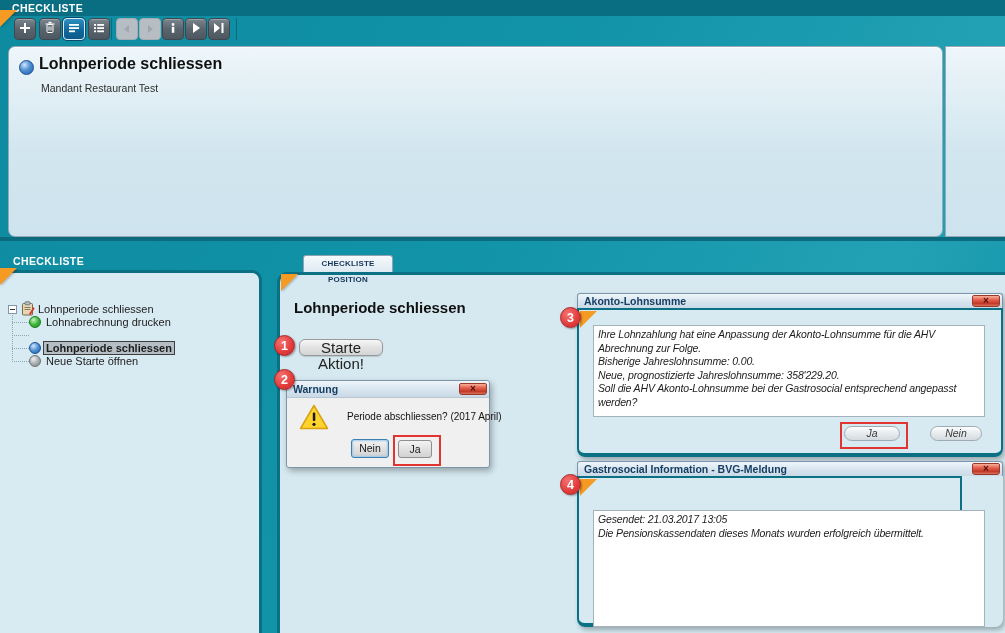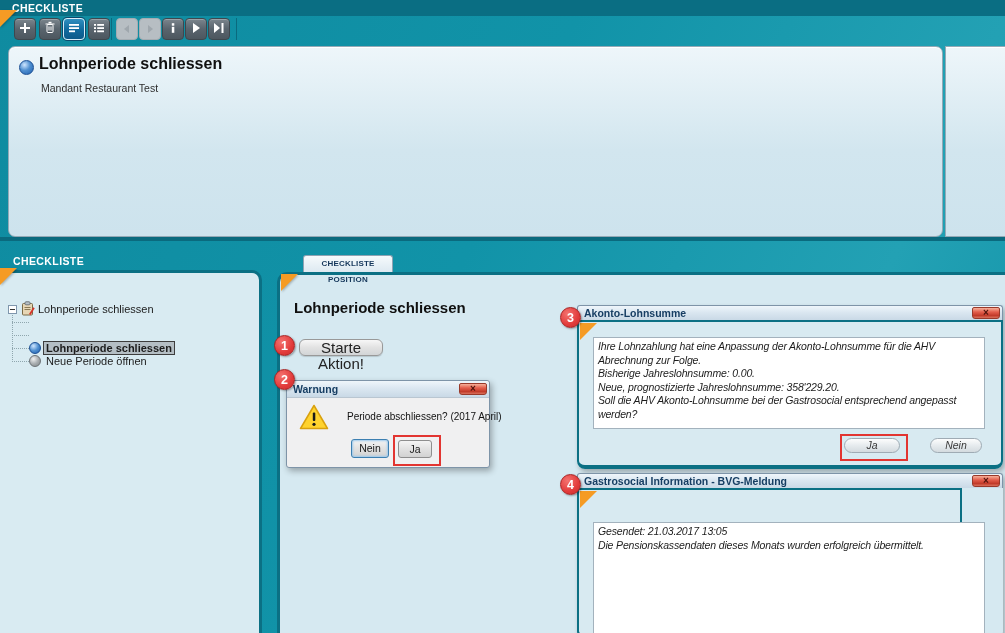--- a/index.html
+++ b/index.html
@@ -29,21 +29,21 @@
   .sc-green{border:1px solid #1d7a21;background:radial-gradient(circle at 35% 30%,#c9f2bd,#3db83a 50%,#1e8f22);}
   .sc-blue{border:1px solid #1b4f94;background:radial-gradient(circle at 35% 30%,#cfe6ff,#4f8fd0 50%,#1f5fae);}
   .sc-gray{border:1px solid #6d7276;background:radial-gradient(circle at 35% 30%,#f0f0f0,#a9aeb1 50%,#7f8486);}
   .sel-label{background:#b4bec4;border:1px solid #3d3d3d;font-weight:bold;padding:0 2px;margin-left:-3px;}
   
   .tab{position:absolute;background:linear-gradient(#f6fafc,#dde9f1);border:1px solid #8fa3b3;border-bottom:none;border-radius:3px 3px 0 0;color:#14365a;font-size:8px;font-weight:bold;letter-spacing:.2px;text-align:center;line-height:16px;box-sizing:border-box;}
   
   .dlgtitle{height:15px;background:linear-gradient(#eff6fb,#dbe7f1 45%,#c9d9e6);border:1px solid #7e94a8;border-bottom:none;border-radius:3px 3px 0 0;display:flex;align-items:center;padding:0 2px 0 6px;box-sizing:border-box;}
   .dlgtitle .t{font-size:10.5px;font-weight:bold;color:#173e63;white-space:nowrap;}
   .closebtn{margin-left:auto;width:28px;height:12px;border-radius:2px 2px 3px 3px;background:linear-gradient(#f6b09a,#e35d4b 40%,#c23b2a 75%,#d9705c);border:1px solid #99392a;color:#4d120b;font-size:10px;font-weight:bold;line-height:10px;text-align:center;box-sizing:border-box;}
-  .tealdlg{position:absolute;box-shadow:2px 3px 5px rgba(0,0,0,.28);border-radius:3px 3px 8px 8px;margin-top:12px;}
+  .tealdlg{position:absolute;box-shadow:2px 3px 5px rgba(0,0,0,.28);border-radius:3px 3px 8px 8px;}
   .tealbody{position:relative;background:#d8eaf1;border:2px solid #0b7084;border-bottom-width:4px;border-radius:0 0 8px 8px;box-sizing:border-box;font-style:italic;}
   .msgbox{position:absolute;background:#ffffff;border:1px solid #a3b2bd;font-size:10.5px;letter-spacing:-.15px;line-height:13.5px;color:#1c1c1c;padding:2px 4px;box-sizing:border-box;white-space:pre-wrap;overflow:hidden;}
   .btn-round{position:absolute;background:linear-gradient(#fdfdfd,#e6ebee 50%,#d4dbdf);border:1px solid #9fabb4;border-radius:8px;font-size:10.5px;color:#3a3a3a;text-align:center;box-sizing:border-box;}
   .btn-win{position:absolute;background:linear-gradient(#f4f4f4,#e3e3e3 45%,#d2d2d2);border:1px solid #8e8e8e;border-radius:3px;font-size:10.5px;color:#1a1a1a;text-align:center;box-sizing:border-box;}
   .btn-win.focus{border:1px solid #3c7fb1;box-shadow:inset 0 0 2px 1px #9ec9ec;}
   .annrect{position:absolute;border:2px solid #e23531;z-index:40;}
   .anncircle{position:absolute;width:21px;height:21px;border-radius:50%;background:radial-gradient(circle at 35% 30%,#f4726f,#e23b3b 60%,#c62f2f);border:1px solid #a82222;box-shadow:1px 1px 2px rgba(0,0,0,.35);color:#fff;font-size:12.5px;font-weight:bold;text-align:center;line-height:20px;z-index:50;box-sizing:border-box;}
   .wdlg{position:absolute;border:1px solid #7e94a8;border-radius:3px;background:#f0f0f1;box-shadow:2px 3px 6px rgba(0,0,0,.3);box-sizing:border-box;}
   .wmsg{position:absolute;font-size:10px;color:#111;white-space:nowrap;}
   .divider{position:absolute;left:0;width:1005px;background:#0a6a7e;}
@@ -146,27 +146,31 @@
       <span style="position:absolute;left:21px;top:-2px;"><svg width="14" height="15" viewBox="0 0 14 15">
             <rect x="1.5" y="2.5" width="10" height="11.5" rx="1" fill="#e7d6b5" stroke="#7a6a45"></rect>
             <rect x="4" y="0.8" width="5" height="3" rx="1" fill="#b9c2c8" stroke="#6e777d"></rect>
             <line x1="3.5" y1="6.5" x2="9.5" y2="6.5" stroke="#8a7a55"></line>
             <line x1="3.5" y1="8.5" x2="9.5" y2="8.5" stroke="#8a7a55"></line>
             <path d="M8 13L12.3 6.3l1.4 1L9.6 14z" fill="#d6332b"></path>
           </svg></span>
       <span style="position:absolute;left:38px;top:0;">Lohnperiode schliessen</span>
     </div>
 
+    <div class="trow" style="left:0;top:43px;width:260px;">
+      <span class="scircle sc-green" style="left:29px;top:0;"></span>
+      <span style="position:absolute;left:46px;top:0;">Lohnabrechnung drucken</span>
+    </div>
     <div class="trow" style="left:0;top:69px;width:260px;">
       <span class="scircle sc-blue" style="left:29px;top:0;"></span>
       <span class="sel-label" style="position:absolute;left:46px;top:-1px;">Lohnperiode schliessen</span>
     </div>
     <div class="trow" style="left:0;top:82px;width:260px;">
       <span class="scircle sc-gray" style="left:29px;top:0;"></span>
-      <span style="position:absolute;left:46px;top:0;">Neue Periode öffnen</span>
+      <span style="position:absolute;left:46px;top:0;">Neue Starte öffnen</span>
     </div>
   </div>
   <div class="fold" style="left:0;top:268px;z-index:3;"></div>
 
   <div class="tab" style="left:303px;top:255px;width:90px;height:17px;z-index:4;">CHECKLISTE POSITION</div>
 
   <div class="bigpanel" style="left:277px;top:272px;width:728px;height:361px;background:#d6e9f1;border-top:3px solid #0b7084;border-left:3px solid #0b7084;border-radius:10px 0 0 0;z-index:2;">
     <div class="h1" style="left:14px;top:24px;font-size:15px;">Lohnperiode schliessen</div>
     <div class="starte" style="left:19px;top:64px;width:84px;height:17px;line-height:16px;">Starte Aktion!</div>
   </div>

